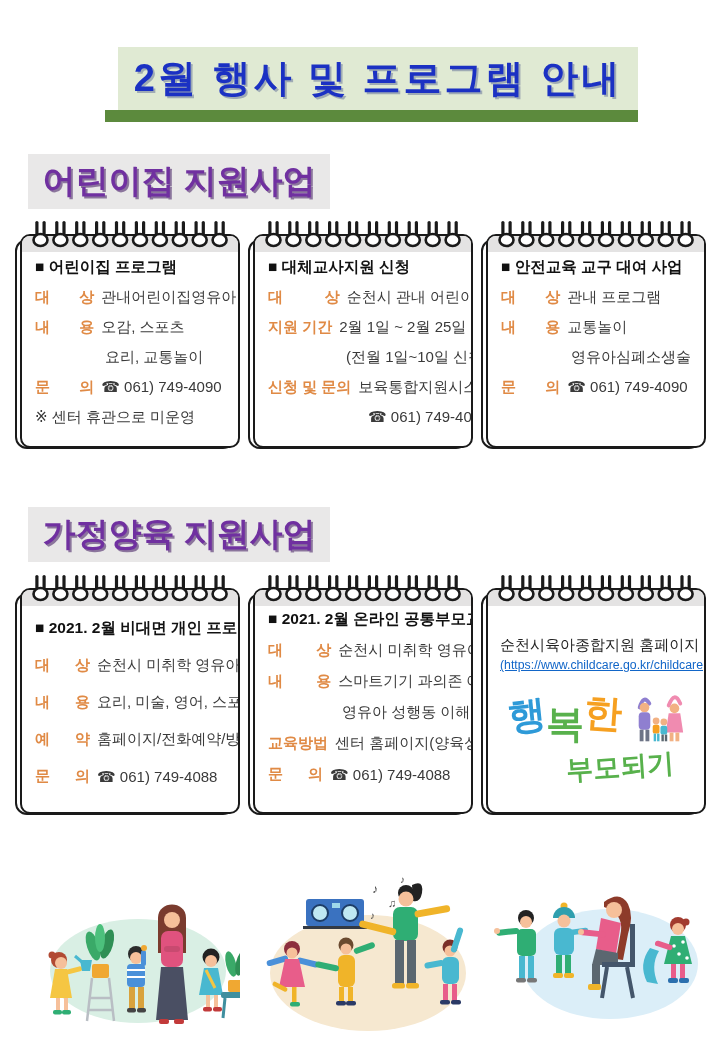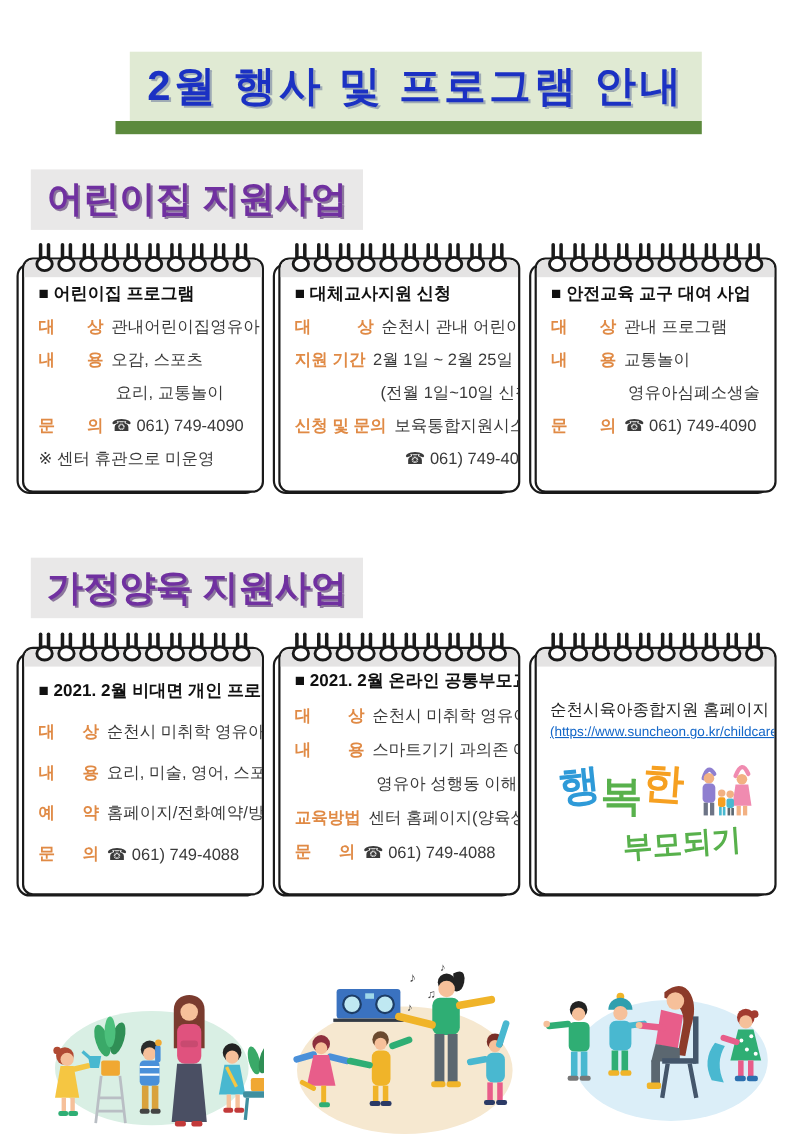--- a/index.html
+++ b/index.html
@@ -320,21 +320,21 @@
           <ellipse cx="199.6" cy="22" rx="7" ry="6" fill="#ffffff" stroke="#1a1a1a" stroke-width="2.6"></ellipse>
         </svg>
     </div>
 
     <div class="card c6">
       <div class="behind"></div>
       <div class="card-body">
         <div class="strip"></div>
         <div class="lines">
           <div class="site-title">순천시육아종합지원 홈페이지</div>
-          <div class="site-link">(https://www.suncheon.go.kr/childcare</div>
+          <div class="site-link">(https://www.childcare.go.kr/childcare</div>
           <div class="logo">
             <div class="logo-top">
               <span class="logo-ch ch1">행</span>
               <span class="logo-ch ch2">복</span>
               <span class="logo-ch ch3">한</span>
               <svg class="family" width="58" height="58" viewBox="0 0 60 60">
                 <path d="M10 16 Q14 2 20 12" fill="none" stroke="#8f7fd0" stroke-width="4" stroke-linecap="round"></path>
                 <circle cx="15" cy="16" r="5" fill="#f2b183"></circle>
                 <rect x="9" y="21" width="12" height="18" rx="4" fill="#8f7fd0"></rect>
                 <rect x="10" y="39" width="4" height="12" fill="#6d7486"></rect>

